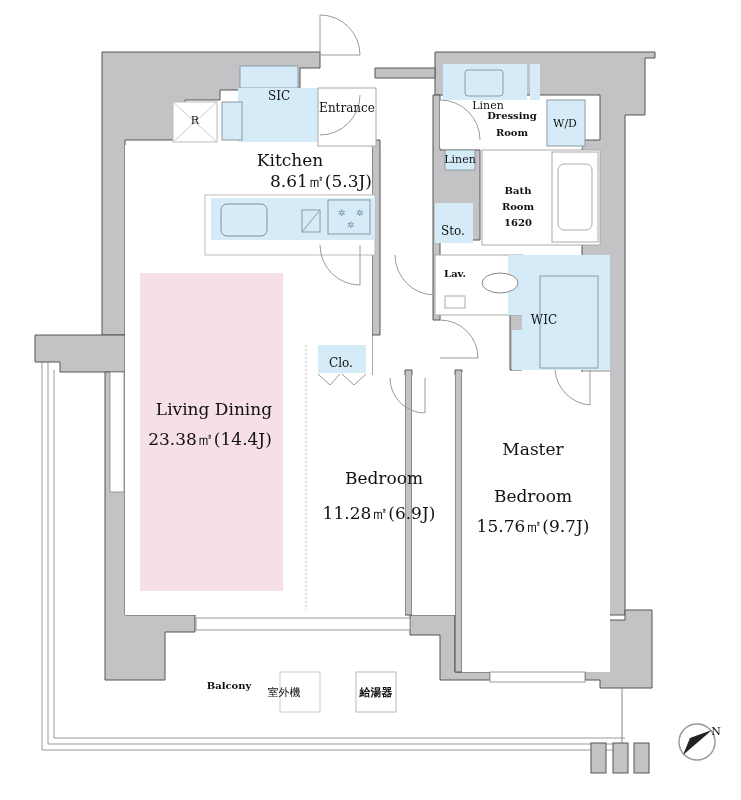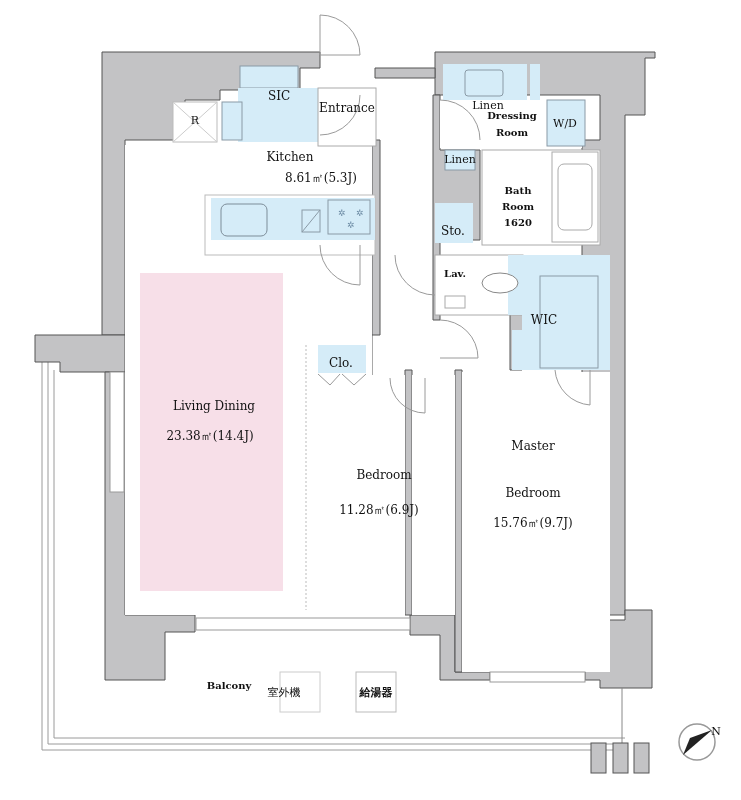--- a/index.html
+++ b/index.html
@@ -6,21 +6,21 @@
     body { width: 741px; height: 800px; position: relative; overflow: hidden; font-family: "DejaVu Serif", "Liberation Serif", serif; }
     #plan { position: absolute; left: 0; top: 0; }
     .wall { fill: #c3c3c5; stroke: #555; stroke-width: 1; }
     .room { fill: #ffffff; }
     .blue { fill: #d5ecf8; stroke: #8a9aa6; stroke-width: 1; }
     .blue2 { fill: #d5ecf8; }
     .pink { fill: #f7dfe8; }
     .thin { fill: none; stroke: #9a9a9a; stroke-width: 1; }
     .door { fill: none; stroke: #9a9a9a; stroke-width: 1; }
     .lbl { position: absolute; color: #111; text-align: center; line-height: 1.15; white-space: nowrap; transform: translateX(-50%); }
-    .big { font-size: 12px; text-align: center; }
+    .big { font-size: 17px; text-align: center; }
     .mid { font-size: 10px; font-weight: bold; }
     .sm { font-size: 12px; }
     .xs { font-size: 11px; }
   </style>
 </head>
 <body>
 
 <svg id="plan" width="741" height="800" viewBox="0 0 741 800">
 
   <g>

